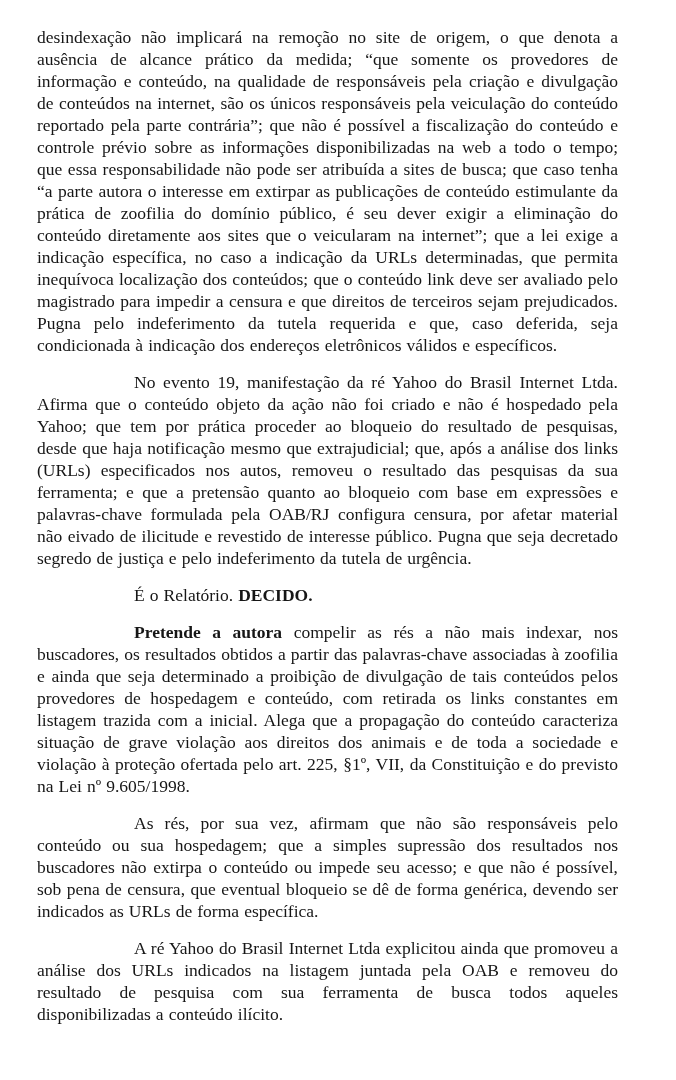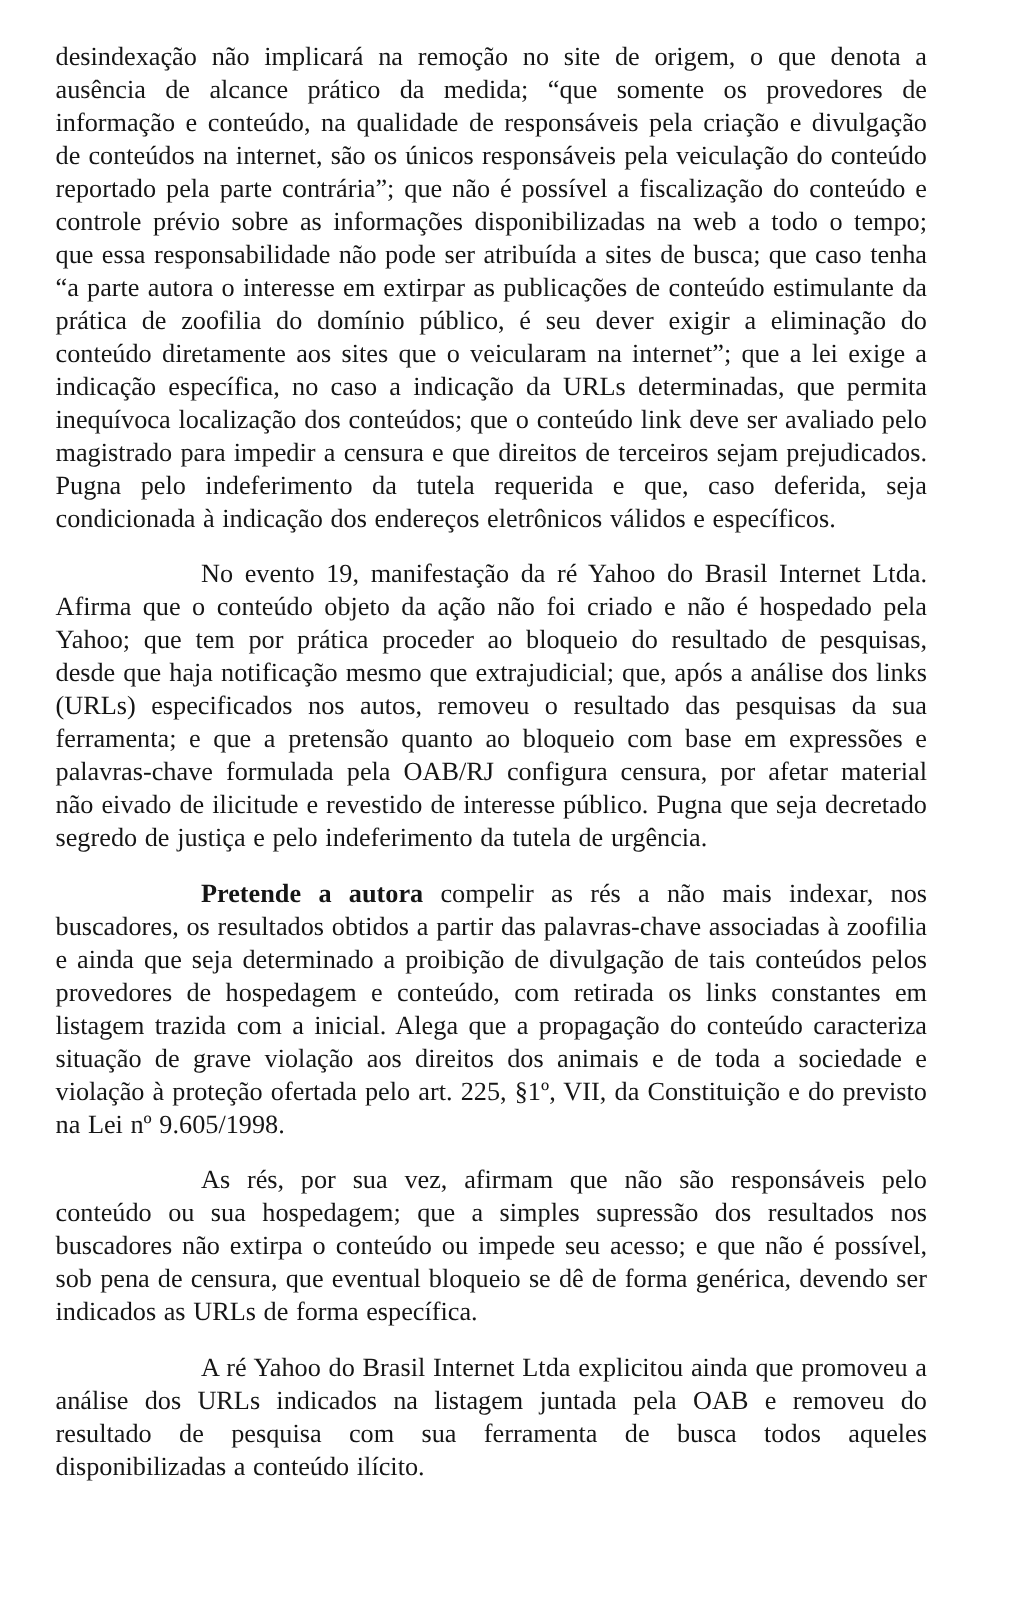--- a/index.html
+++ b/index.html
@@ -46,18 +46,19 @@
     border-top: 2px solid #d6d6d6;
   }
 </style>
 </head>
 <body>
 
 <div class="page">
   <div class="doc">
       <p class="para"><span class="">desindexação não implicará na remoção no site de origem, o que denota a ausência de alcance prático da medida; “que somente os provedores de informação e conteúdo, na qualidade de responsáveis pela criação e divulgação de conteúdos na internet, são os únicos responsáveis pela veiculação do conteúdo reportado pela parte contrária”; que não é possível a fiscalização do conteúdo e controle prévio sobre as informações disponibilizadas na web a todo o tempo; que essa responsabilidade não pode ser atribuída a sites de busca; que caso tenha “a parte autora o interesse em extirpar as publicações de conteúdo estimulante da prática de zoofilia do domínio público, é seu dever exigir a eliminação do conteúdo diretamente aos sites que o veicularam na internet”; que a lei exige a indicação específica, no caso a indicação da URLs determinadas, que permita inequívoca localização dos conteúdos; que o conteúdo link deve ser avaliado pelo magistrado para impedir a censura e que direitos de terceiros sejam prejudicados. Pugna pelo indeferimento da tutela requerida e que, caso deferida, seja condicionada à indicação dos endereços eletrônicos válidos e específicos.</span></p>
       <p class="para indent"><span class="">No evento 19, manifestação da ré Yahoo do Brasil Internet Ltda. Afirma que o conteúdo objeto da ação não foi criado e não é hospedado pela Yahoo; que tem por prática proceder ao bloqueio do resultado de pesquisas, desde que haja notificação mesmo que extrajudicial; que, após a análise dos links (URLs) especificados nos autos, removeu o resultado das pesquisas da sua ferramenta; e que a pretensão quanto ao bloqueio com base em expressões e palavras-chave formulada pela OAB/RJ configura censura, por afetar material não eivado de ilicitude e revestido de interesse público. Pugna que seja decretado segredo de justiça e pelo indeferimento da tutela de urgência.</span></p>
+      <p class="para indent"><span class="">É o Relatório. </span><span class="bold">DECIDO.</span></p>
       <p class="para indent"><span class="bold">Pretende a autora</span><span class=""> compelir as rés a não mais indexar, nos buscadores, os resultados obtidos a partir das palavras-chave associadas à zoofilia e ainda que seja determinado a proibição de divulgação de tais conteúdos pelos provedores de hospedagem e conteúdo, com retirada os links constantes em listagem trazida com a inicial. Alega que a propagação do conteúdo caracteriza situação de grave violação aos direitos dos animais e de toda a sociedade e violação à proteção ofertada pelo art. 225, §1º, VII, da Constituição e do previsto na Lei nº 9.605/1998.</span></p>
       <p class="para indent"><span class="">As rés, por sua vez, afirmam que não são responsáveis pelo conteúdo ou sua hospedagem; que a simples supressão dos resultados nos buscadores não extirpa o conteúdo ou impede seu acesso; e que não é possível, sob pena de censura, que eventual bloqueio se dê de forma genérica, devendo ser indicados as URLs de forma específica.</span></p>
       <p class="para indent"><span class="">A ré Yahoo do Brasil Internet Ltda explicitou ainda que promoveu a análise dos URLs indicados na listagem juntada pela OAB e removeu do resultado de pesquisa com sua ferramenta de busca todos aqueles disponibilizadas a conteúdo ilícito.</span></p>
     </div>
   <div class="page-edge"></div>
 </div>
 
 </body></html>

